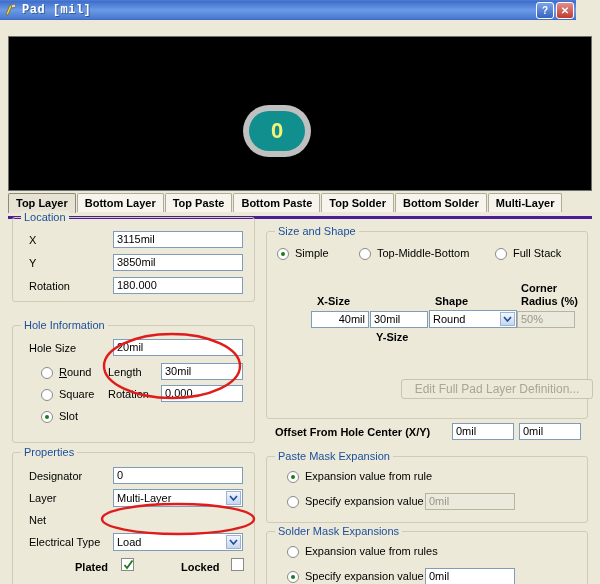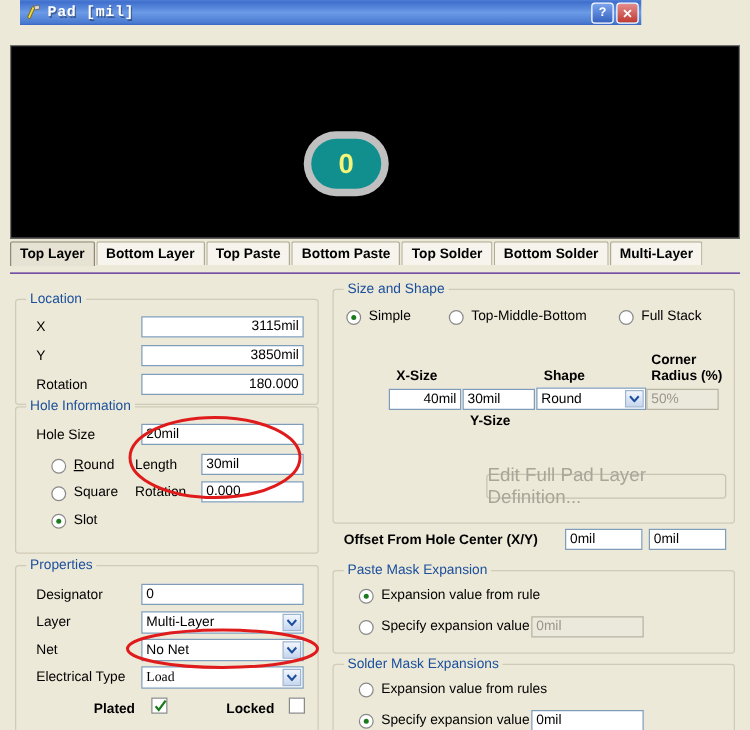--- a/index.html
+++ b/index.html
@@ -5,23 +5,23 @@
   html,body{margin:0;padding:0;}
   body{
     width:600px;height:584px;overflow:hidden;
     font-family:"Liberation Sans","DejaVu Sans",sans-serif;
     font-size:11px;color:#000;background:#ece9d8;
   }
   .window{position:relative;width:600px;height:584px;background:#ece9d8;overflow:hidden;}
 
   
   .titlebar{
-    position:absolute;left:0;top:0;width:497px;height:20px;
+    position:absolute;left:0;top:0;width:576px;height:20px;
     background:linear-gradient(180deg,#4f7fd4 0%,#3f6fcc 8%,#6b9ae6 50%,#4a7ad0 92%,#3767c4 100%);
-    display:flex;align-items:center;margin-left:16px;
+    display:flex;align-items:center;
   }
   .title-icon{width:16px;height:16px;margin-left:3px;margin-right:3px;position:relative;flex:0 0 auto;}
   .title-text{
     color:#ffffff;font-size:12px;font-weight:bold;
     font-family:"Liberation Mono","DejaVu Sans Mono",monospace;
     letter-spacing:.5px;text-shadow:1px 1px 0 rgba(0,0,0,.35);
   }
   .title-btns{position:absolute;right:2px;top:2px;display:flex;gap:2px;}
   .tbtn{
     width:16px;height:15px;border:1px solid #ffffff;border-radius:3px;
@@ -52,21 +52,21 @@
     display:flex;align-items:center;justify-content:center;
   }
   .pad-desig{
     color:#f4f478;font-size:22px;font-weight:bold;line-height:1;
     font-family:"Liberation Sans",sans-serif;
   }
 
   
   .tabstrip{
     position:absolute;left:8px;top:173px;width:584px;height:26px;
-    border-bottom:1px solid #4c1d95;box-sizing:border-box;
+    border-bottom:3px solid #4c1d95;box-sizing:border-box;
   }
   .tab{
     position:relative;float:left;height:19px;line-height:19px;
     padding:0 7px;box-sizing:border-box;
     background:#f6f4ec;border:1px solid #b0ab96;border-bottom:none;
     margin-right:1px;font-size:11px;color:#000;cursor:default;
     border-radius:2px 2px 0 0;
     font-weight:bold;
   }
   .tab.active{
@@ -117,21 +117,21 @@
     content:"";position:absolute;left:3px;top:3px;width:4px;height:4px;border-radius:50%;
     background:#1b7a1b;
   }
   .check{position:absolute;width:13px;height:13px;background:#fff;
     border:1px solid #8a8a8a;box-sizing:border-box;}
   .check.on svg{position:absolute;left:1px;top:0px;}
 
   .btn-dis{
     position:absolute;box-sizing:border-box;height:20px;
     background:#ece9d8;border:1px solid #c8c4b2;border-radius:3px;
-    color:#a9a598;font-size:15px;display:flex;align-items:center;justify-content:center;
+    color:#a9a598;font-size:12px;display:flex;align-items:center;justify-content:center;margin-left:12px;
   }
 
   .annot{position:absolute;pointer-events:none;}
 </style>
 </head>
 <body>
 
 <div class="window">
 
   <div class="titlebar">
@@ -161,21 +161,21 @@
     <div class="tabstrip">
       <div class="tab active">Top Layer</div>
       <div class="tab">Bottom Layer</div>
       <div class="tab">Top Paste</div>
       <div class="tab">Bottom Paste</div>
       <div class="tab">Top Solder</div>
       <div class="tab">Bottom Solder</div>
       <div class="tab">Multi-Layer</div>
     </div>
 
-    <div class="group" style="left:12px;top:219px;width:243px;height:85px;text-align:right;">
+    <div class="group" style="left:12px;top:197px;width:243px;height:85px;">
       <span class="legend">Location</span>
       <span class="lbl" style="left:16px;top:16px;">X</span>
       <span class="inp" style="left:100px;top:13px;width:130px;">3115mil</span>
       <span class="lbl" style="left:16px;top:39px;">Y</span>
       <span class="inp" style="left:100px;top:36px;width:130px;">3850mil</span>
       <span class="lbl" style="left:16px;top:62px;">Rotation</span>
       <span class="inp" style="left:100px;top:59px;width:130px;">180.000</span>
     </div>
 
     <div class="group" style="left:12px;top:305px;width:243px;height:118px;">
@@ -210,31 +210,23 @@
       <span class="combo" style="left:100px;top:36px;width:130px;">
         <span class="cval">Multi-Layer</span>
         <span class="cbtn">
           <svg width="9" height="6" viewBox="0 0 9 6">
               <path d="M1 1 L4.5 5 L8 1" fill="none" stroke="#1b4f9c" stroke-width="1.6"></path>
             </svg>
         </span>
       </span>
 
       <span class="lbl" style="left:16px;top:61px;">Net</span>
-      <span class="combo" style="left:100px;top:58px;width:130px;">
-        <span class="cval">No Net</span>
-        <span class="cbtn">
-          <svg width="9" height="6" viewBox="0 0 9 6">
-              <path d="M1 1 L4.5 5 L8 1" fill="none" stroke="#1b4f9c" stroke-width="1.6"></path>
-            </svg>
-        </span>
-      </span>
 
       <span class="lbl" style="left:16px;top:83px;">Electrical Type</span>
-      <span class="combo" style="left:100px;top:80px;width:130px;font-family:Liberation Serif, serif;">
+      <span class="combo" style="left:100px;top:80px;width:130px;">
         <span class="cval">Load</span>
         <span class="cbtn">
           <svg width="9" height="6" viewBox="0 0 9 6">
               <path d="M1 1 L4.5 5 L8 1" fill="none" stroke="#1b4f9c" stroke-width="1.6"></path>
             </svg>
         </span>
       </span>
 
       <span class="lbl b" style="left:62px;top:108px;">Plated</span>
       <span class="check on" style="left:108px;top:105px;">

